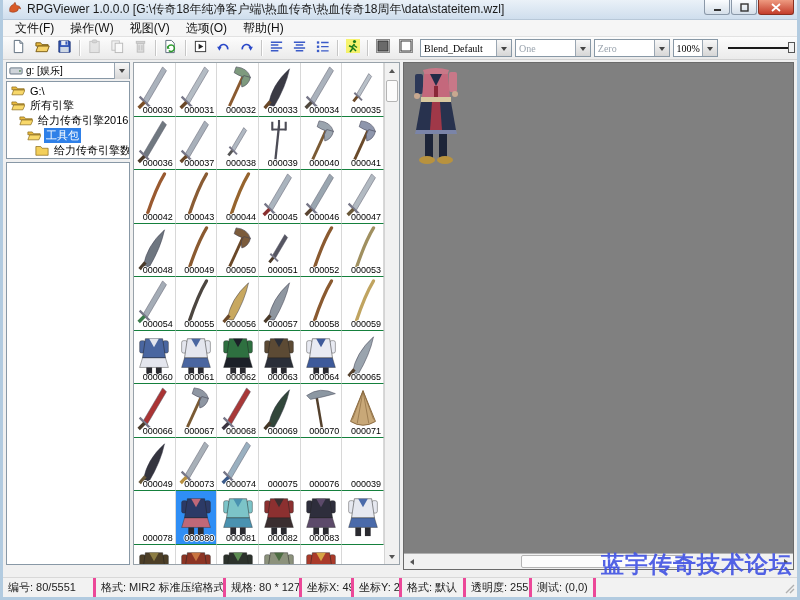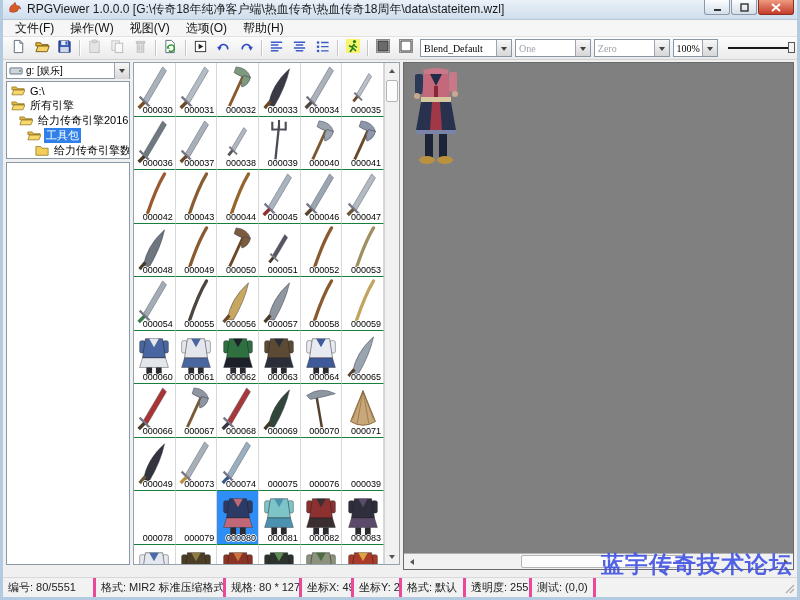--- a/index.html
+++ b/index.html
@@ -659,24 +659,20 @@
             <span class="num">000076</span>
           </div>
           <div class="cell">
             <svg class="spr" viewBox="0 0 40 48"></svg>
             <span class="num">000039</span>
           </div>
           <div class="cell">
             <svg class="spr" viewBox="0 0 40 48"></svg>
             <span class="num">000078</span>
           </div>
-          <div class="cell">
-            <svg class="spr" viewBox="0 0 40 48"></svg>
-            <span class="num">000079</span>
-          </div>
           <div class="cell sel">
             <svg class="spr" viewBox="0 0 40 48">
               <rect x="5" y="9" width="6" height="13" rx="2" fill="#2c3a66" stroke="#222" stroke-width="0.4"></rect>
               <rect x="29" y="9" width="6" height="13" rx="2" fill="#2c3a66" stroke="#222" stroke-width="0.4"></rect>
               <path d="M11 7h18l3 20H8z" fill="#2c3a66" stroke="#222" stroke-width="0.5"></path>
               <path d="M15 7l5 9 5-9z" fill="#c06878"></path>
               <path d="M8 27h24l3 10H5z" fill="#c06878" stroke="#222" stroke-width="0.4"></path>
               <rect x="12" y="37" width="6" height="9" fill="#2a2a30"></rect>
               <rect x="22" y="37" width="6" height="9" fill="#2a2a30"></rect>
             </svg>

